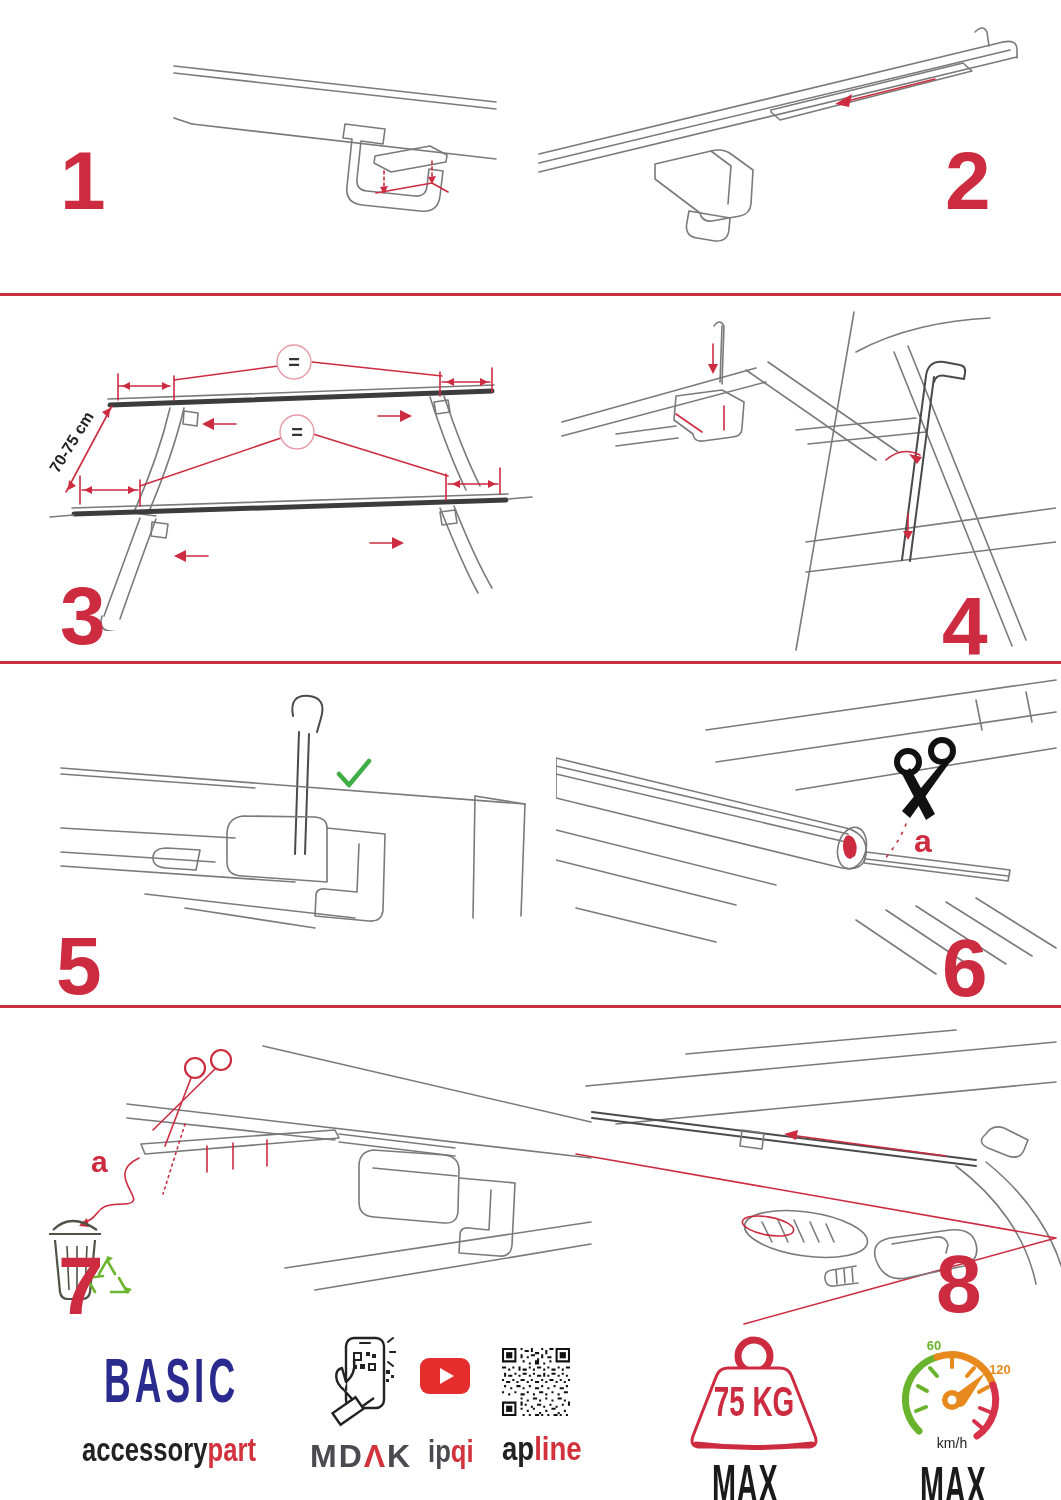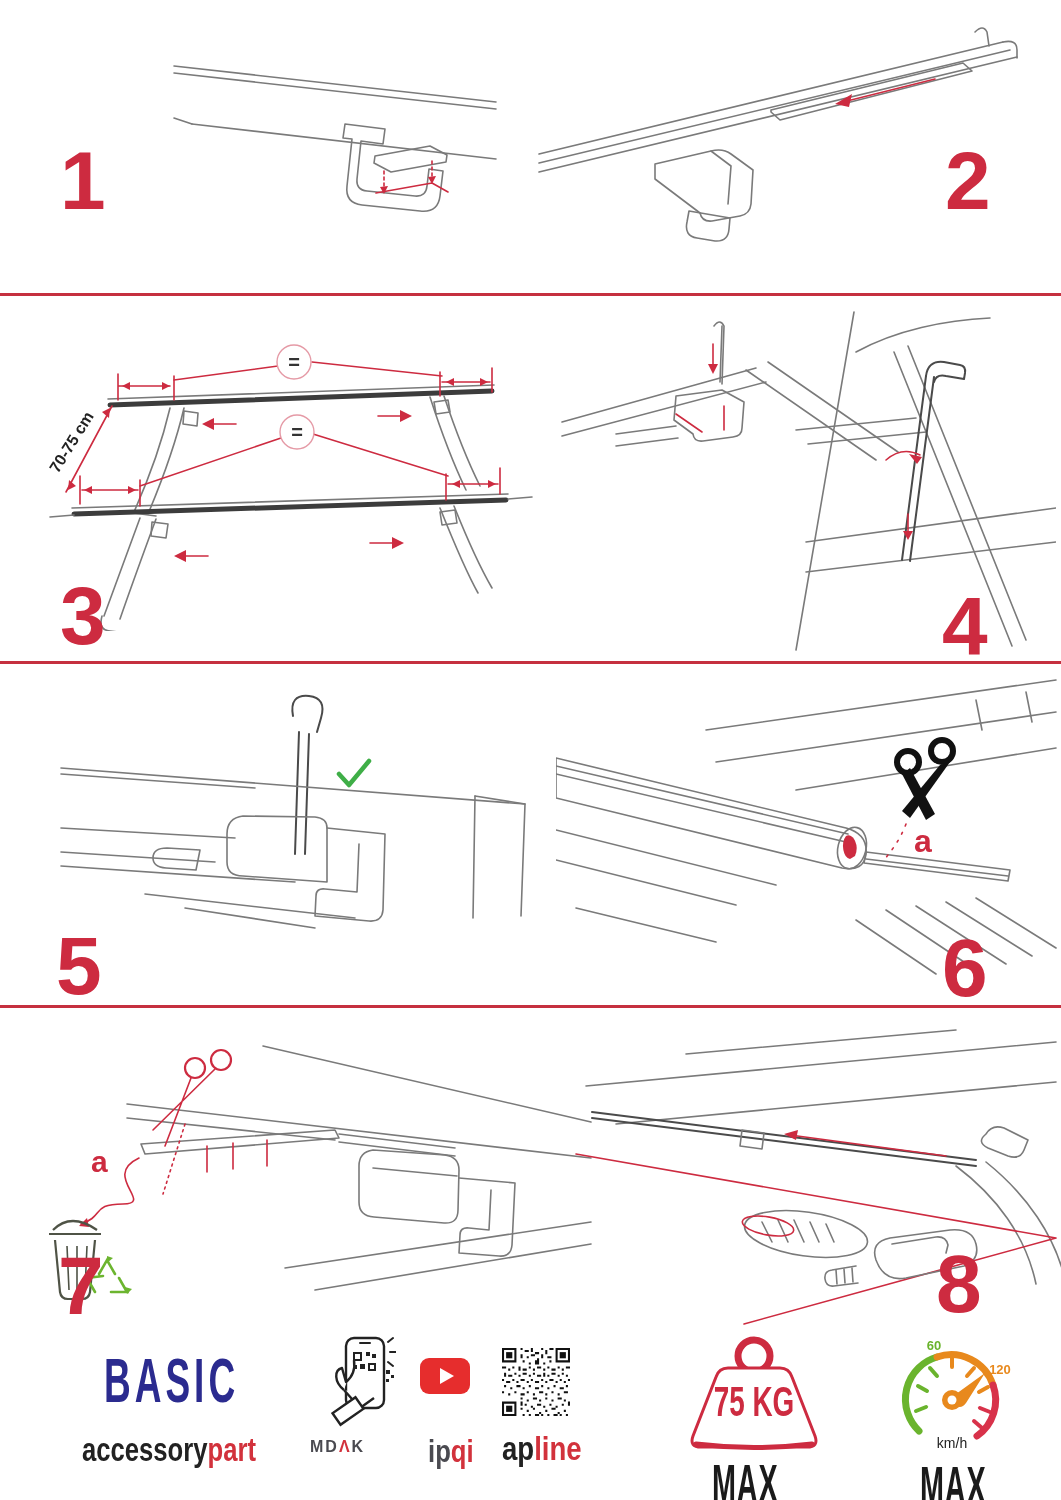--- a/index.html
+++ b/index.html
@@ -19,21 +19,21 @@
   .ln{fill:none;stroke:var(--line-gray);stroke-width:1.6;stroke-linecap:round;stroke-linejoin:round;}
   .ln2{fill:none;stroke:#4a4a4a;stroke-width:2;stroke-linecap:round;stroke-linejoin:round;}
   .bar{fill:none;stroke:#3c3c3c;stroke-width:5;stroke-linecap:round;}
   .red{fill:none;stroke:var(--accent-red);stroke-width:1.6;stroke-linecap:round;stroke-linejoin:round;}
   .redf{fill:var(--accent-red);stroke:none;}
   .basic{position:absolute;color:var(--brand-blue);font-weight:700;font-size:37px;letter-spacing:4px;
          transform:scale(1.0,1.7);transform-origin:left top;}
   .tagline{position:absolute;font-weight:700;font-size:27px;letter-spacing:0px;
            transform:scale(0.95,1.2);transform-origin:left top;color:var(--text-dark);}
   .tagline .red-part{color:var(--logo-red);}
-  .mdak{position:absolute;font-weight:700;font-size:16px;letter-spacing:2px;color:var(--mdak-gray);}
+  .mdak{position:absolute;font-weight:700;font-size:32px;letter-spacing:2px;color:var(--mdak-gray);}
   .mdak .red-part{color:var(--logo-red);}
   .ipqi{position:absolute;font-weight:700;font-size:27px;color:var(--mdak-gray);
         transform:scale(0.95,1.15);transform-origin:left top;}
   .ipqi .red-part{color:var(--logo-red);}
   .apline{position:absolute;font-weight:700;font-size:29px;color:var(--text-dark);
           transform:scale(0.95,1.15);transform-origin:left top;}
   .apline .red-part{color:var(--logo-red);}
   .maxtxt{position:absolute;font-weight:700;font-size:36px;color:#1a1a1a;
           transform:scale(0.8,1.5);transform-origin:left top;letter-spacing:1px;}
 </style>

